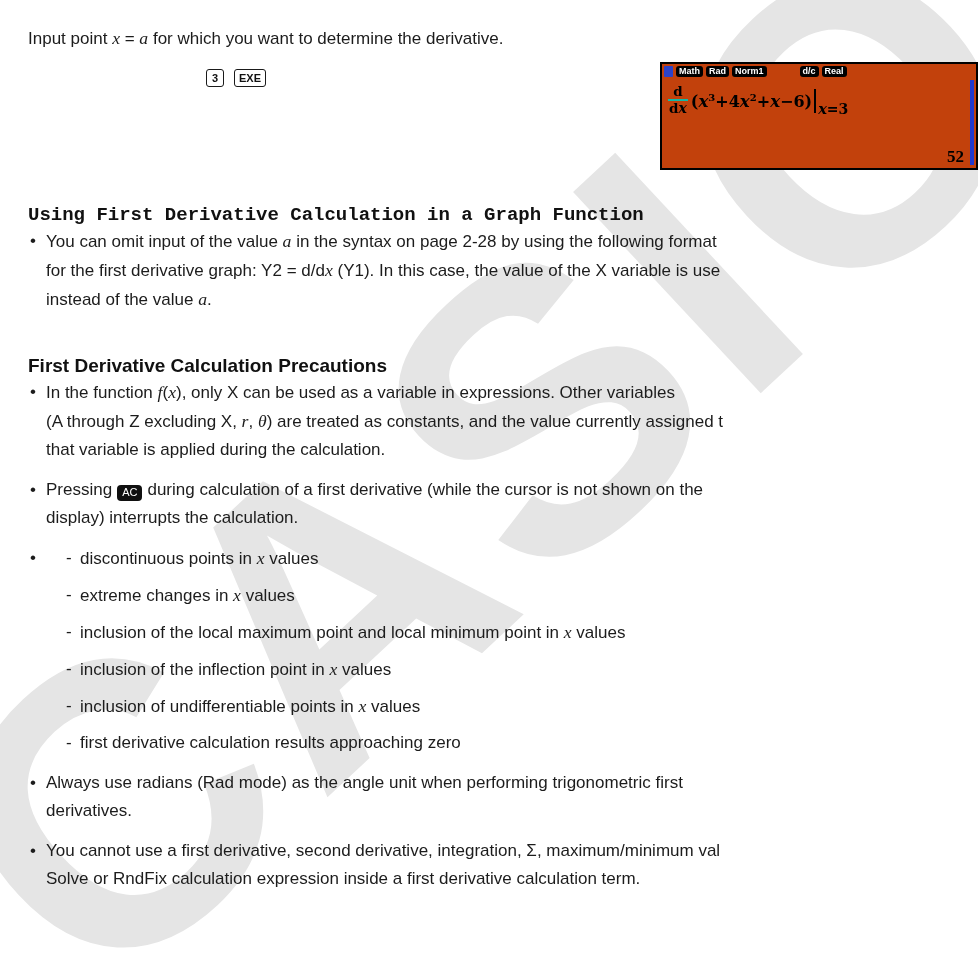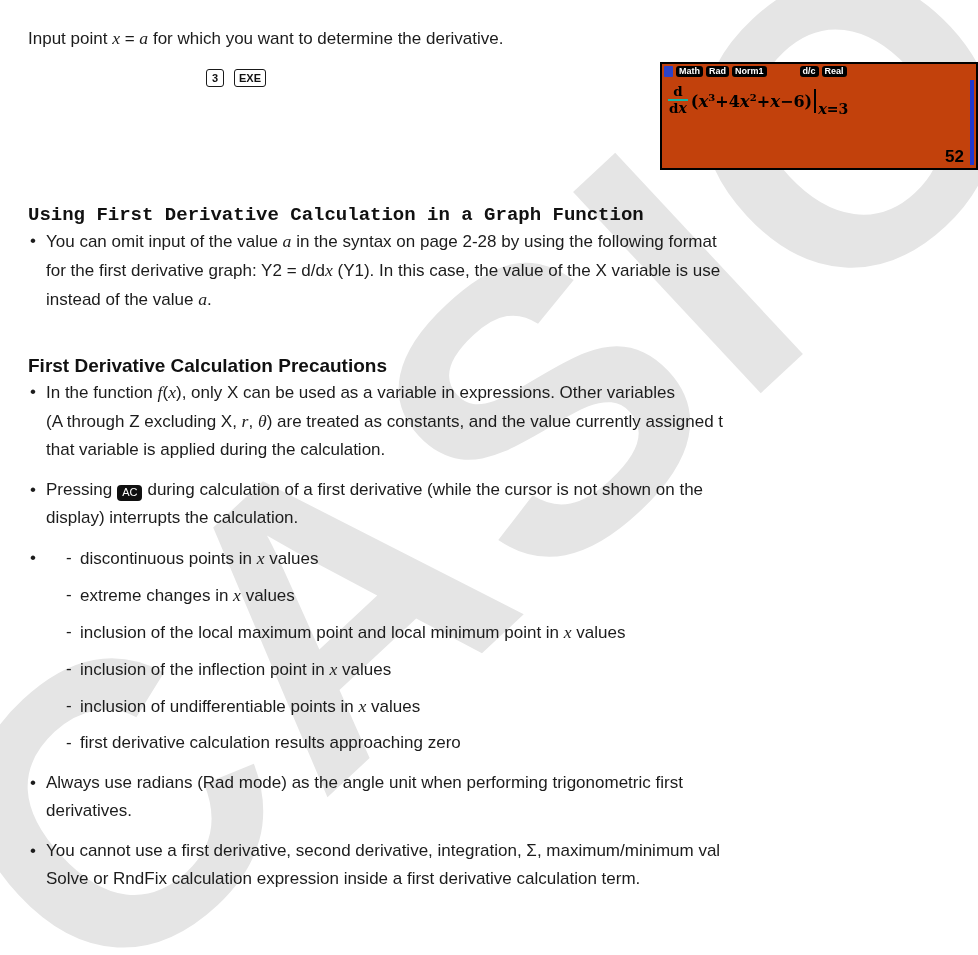--- a/index.html
+++ b/index.html
@@ -52,21 +52,21 @@
     font-size: 9px; font-weight: bold; line-height: 11px; padding: 0 3px; border-radius: 3px;
   }
   .badge.gap { margin-left: 30px; }
   .expr-row { display: flex; align-items: center; padding: 3px 12px 0 6px; height: 40px; font-weight: bold; font-size: 16px; color:#000; }
   .frac { display: flex; flex-direction: column; align-items: center; font-size: 13.5px; line-height: 1.1; margin-right: 3px; }
   .frac .den { border-top: 2px solid #14b8a6; padding: 0 1px; }
   .expr sup { font-size: 10px; }
   .eval-bar { width: 2px; height: 24px; background: #000; margin-left: 2px; flex: 0 0 auto; }
   .at { font-size: 14px; align-self: flex-end; margin: 0 0 2px 2px; font-weight: bold; }
   .cursor { position: absolute; right: 2px; top: 16px; bottom: 3px; width: 4px; background: #2239cf; }
-  .result { position: absolute; right: 12px; bottom: 1px; font-family: Liberation Sans, sans-serif; font-weight: bold; font-size: 17px; color:#000; }
+  .result { position: absolute; right: 12px; bottom: 1px; font-family: Liberation Serif, serif; font-weight: bold; font-size: 17px; color:#000; }
 
   
   h2 { font-size: 19px; line-height: 24px; font-weight: bold; color: #111; margin: 0; }
   .h2-graph { margin-top: 116px; font-family: Liberation Mono, monospace; }
   .h2-precautions { margin-top: 40px; }
   ul { list-style: none; margin: 0; padding: 0; }
   .bullets { }
   .bullets > li { position: relative; padding-left: 18px; margin-bottom: 12px; }
   .bullets > li::before { content: "\2022"; position: absolute; left: 2px; top: 0; }
   .dashes { margin: 8px 0 0 20px; }

